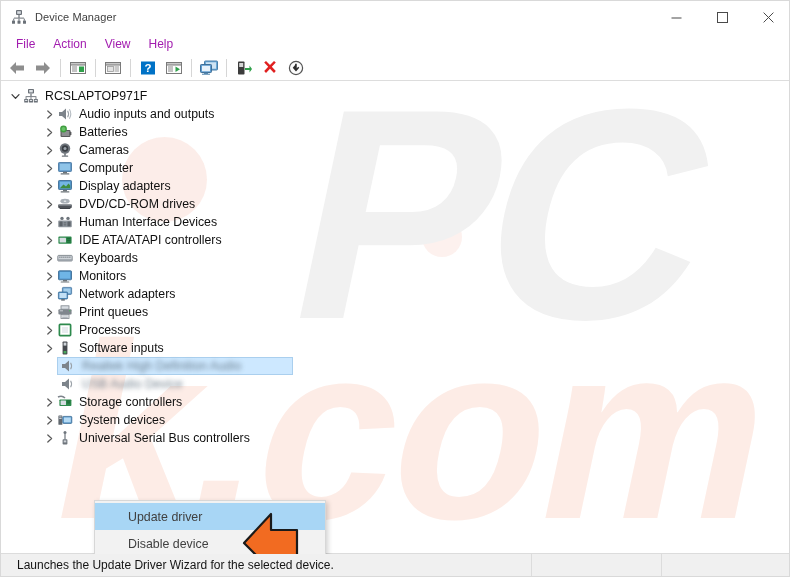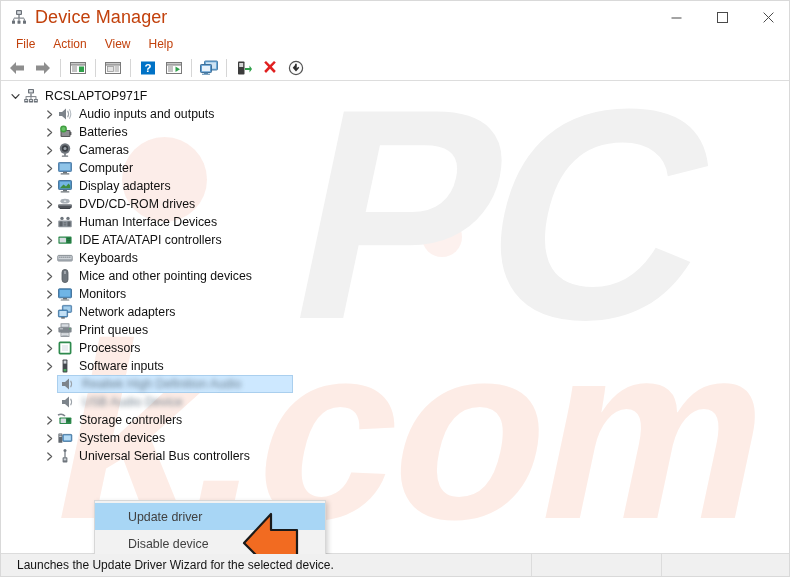--- a/index.html
+++ b/index.html
@@ -31,22 +31,22 @@
     align-items: center;
   }
   .title-icon {
     width: 16px; height: 16px;
     margin-left: 10px;
     margin-right: 8px;
     position: relative;
     flex: 0 0 auto;
   }
   .title-text {
-    font-size: 18px;
-    color: #c2410c;
+    font-size: 11px;
+    color: #404040;
     letter-spacing: 0.1px;
   }
   .wincontrols {
     position: absolute;
     right: 0; top: 0;
     height: 32px;
     display: flex;
   }
   .wincontrol {
     width: 46px; height: 32px;
@@ -62,21 +62,21 @@
     left: 0; top: 32px;
     width: 790px; height: 22px;
     background: #ffffff;
     display: flex;
     align-items: center;
     padding-left: 6px;
     box-sizing: border-box;
   }
   .menubar-item {
     font-size: 12px;
-    color: #c2410c;
+    color: #a21caf;
     padding: 2px 9px;
     cursor: default;
   }
 
   
   .toolbar {
     position: absolute;
     left: 0; top: 54px;
     width: 790px; height: 26px;
     background: #ffffff;
@@ -597,34 +597,20 @@
             <rect x="4.2" y="6.6" width="1.3" height="1.2" fill="#7d848b"></rect>
             <rect x="6.2" y="6.6" width="1.3" height="1.2" fill="#7d848b"></rect>
             <rect x="8.2" y="6.6" width="1.3" height="1.2" fill="#7d848b"></rect>
             <rect x="10.2" y="6.6" width="1.3" height="1.2" fill="#7d848b"></rect>
             <rect x="12.2" y="6.6" width="1.3" height="1.2" fill="#7d848b"></rect>
           </svg>
         </span>
         <span class="row-label">Keyboards</span>
       </div>
 
-      <div class="row indent1">
-        <span class="twisty">
-          <svg width="9" height="9" viewBox="0 0 9 9">
-              <path d="M2.8 1 L6.6 4.5 L2.8 8" fill="none" stroke="#5a5a5a" stroke-width="1.25" stroke-linecap="round" stroke-linejoin="round"></path>
-            </svg>
-        </span>
-        <span class="tree-icon">
-          <svg width="16" height="16" viewBox="0 0 16 16">
-            <rect x="5" y="1.4" width="6" height="13.2" rx="3" fill="#6e757c" stroke="#545a60" stroke-width="0.8"></rect>
-            <rect x="7.5" y="3" width="1" height="3" fill="#d3d8dc"></rect>
-          </svg>
-        </span>
-        <span class="row-label">Mice and other pointing devices</span>
-      </div>
 
       <div class="row indent1">
         <span class="twisty">
           <svg width="9" height="9" viewBox="0 0 9 9">
               <path d="M2.8 1 L6.6 4.5 L2.8 8" fill="none" stroke="#5a5a5a" stroke-width="1.25" stroke-linecap="round" stroke-linejoin="round"></path>
             </svg>
         </span>
         <span class="tree-icon">
           <svg width="16" height="16" viewBox="0 0 16 16">
             <rect x="1.5" y="2.8" width="13" height="9" rx="0.8" fill="#4d8fc4" stroke="#3f6f97" stroke-width="0.9"></rect>

